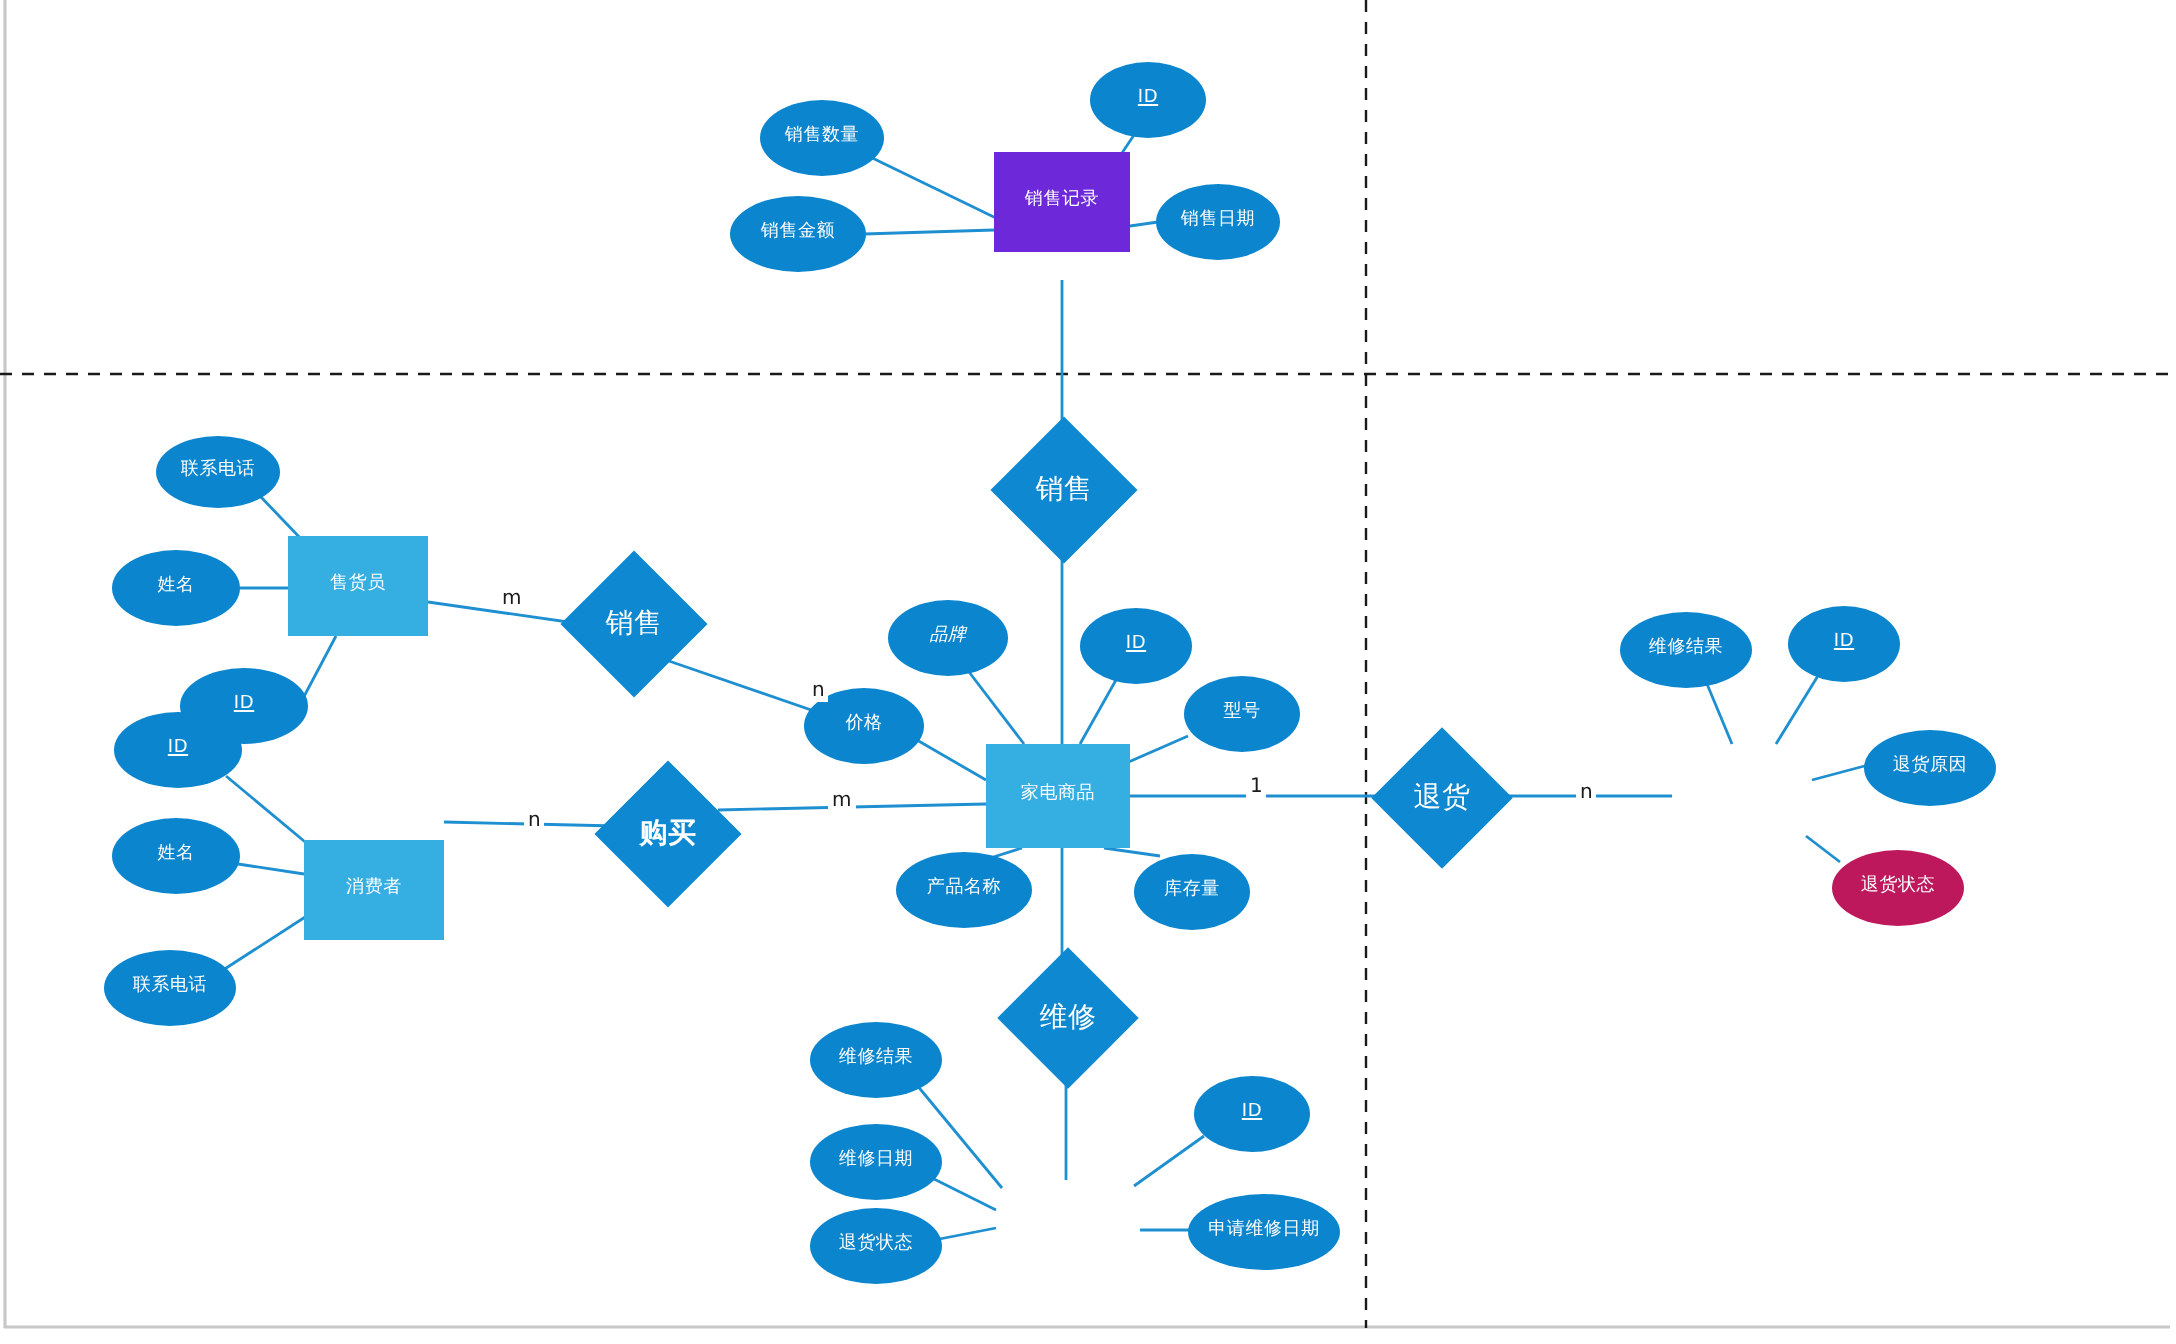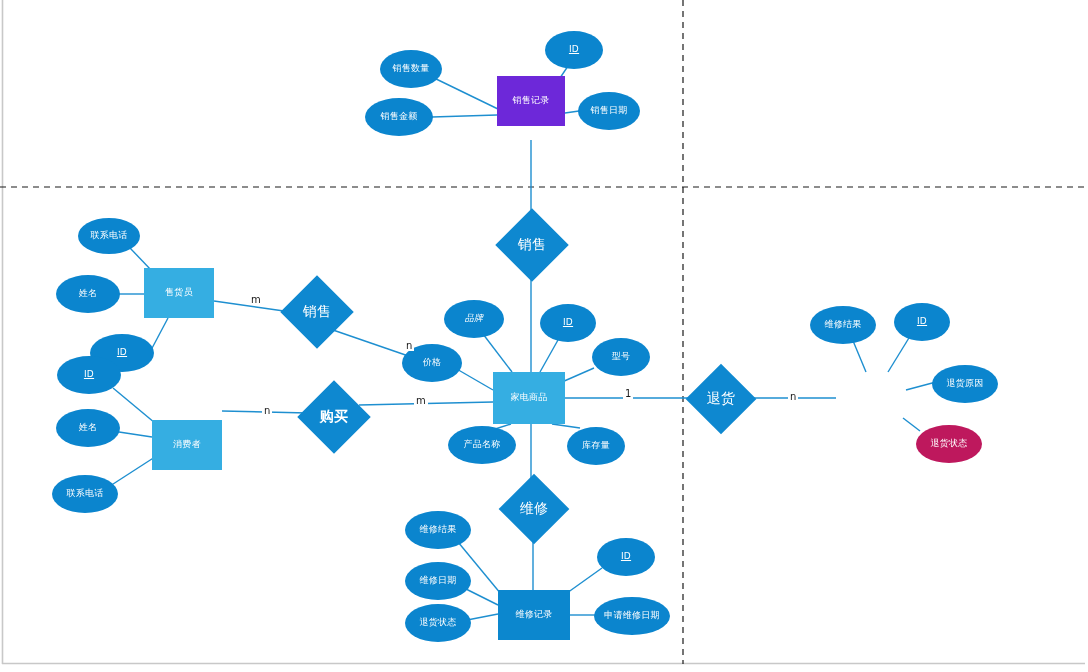--- a/index.html
+++ b/index.html
@@ -145,23 +145,20 @@
   </div>
   <div class="node rect" style="left:144px;top:268px;width:70px;height:50px;background:#35AEE2;">
     <span>售货员</span>
   </div>
   <div class="node rect" style="left:493px;top:372px;width:72px;height:52px;background:#35AEE2;">
     <span>家电商品</span>
   </div>
   <div class="node rect" style="left:152px;top:420px;width:70px;height:50px;background:#35AEE2;">
     <span>消费者</span>
   </div>
-  <div class="node rect" style="left:498px;top:590px;width:72px;height:50px;background:#0C87CE;">
-    <span>维修记录</span>
-  </div>
 
   <div class="diamond-wrap" style="left:506px;top:219px;width:52px;height:52px;">
     <div class="diamond-shape" style="background:#0E88D0;"></div>
     <div class="diamond-label">销售</div>
   </div>
   <div class="diamond-wrap" style="left:291px;top:286px;width:52px;height:52px;">
     <div class="diamond-shape" style="background:#0E88D0;"></div>
     <div class="diamond-label">销售</div>
   </div>
   <div class="diamond-wrap" style="left:308px;top:391px;width:52px;height:52px;font-weight:bold;">

